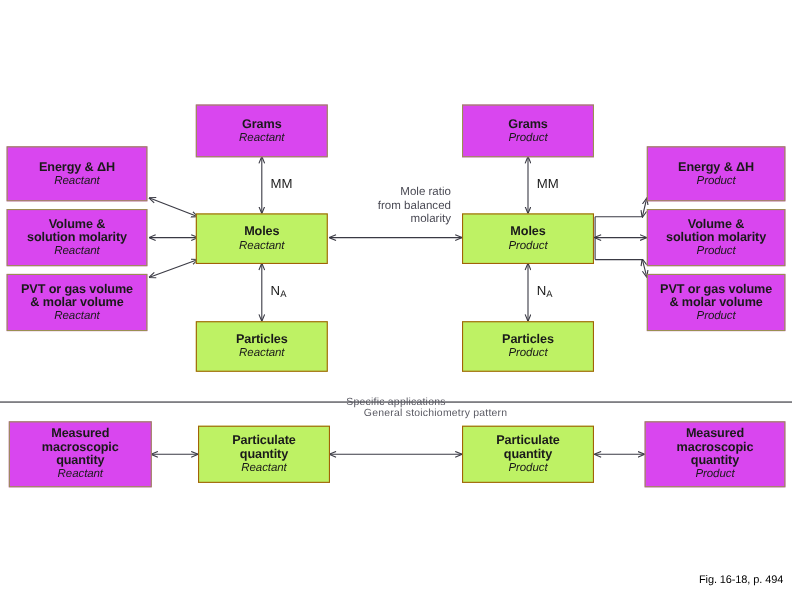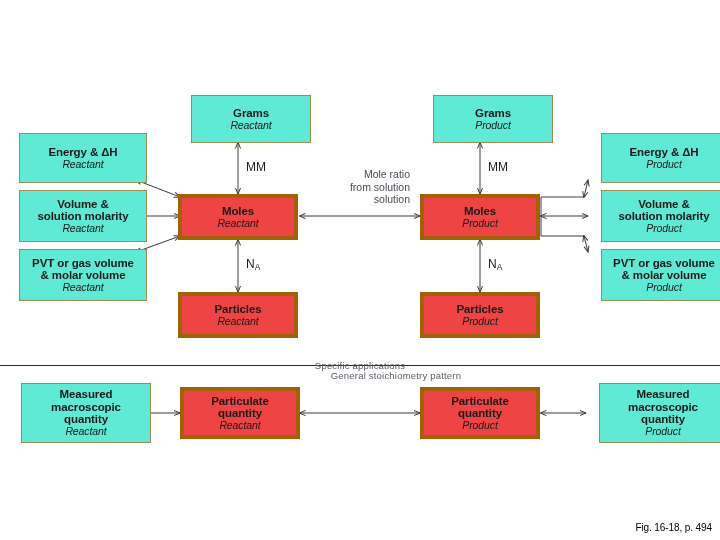--- a/index.html
+++ b/index.html
@@ -47,27 +47,26 @@
   }
   .box .sub {
     font-size: 10.5px;
     font-style: italic;
     font-weight: normal;
     letter-spacing: -0.1px;
     margin-top: 0.5px;
     text-align: center;
   }
   .box.yellow {
-    background: #5eead4;
+    background: #d946ef;
     border: 1px solid #9a8f52;
-    margin-left: 13px;
   }
   .box.blue {
-    background: #ef4444;
-    border: 4px solid #a16207;
+    background: #bef264;
+    border: 1px solid #a16207;
   }
   svg.connector {
     position: absolute;
     left: 0; top: 0;
     width: 720px;
     height: 540px;
     overflow: visible;
     z-index: 2;
     pointer-events: none;
   }
@@ -261,22 +260,22 @@
   <div class="edge-label" style="left:488px; top:160px;">
     <span>MM</span>
   </div>
 
   <div class="edge-label" style="left:488px; top:257px;">
     <span>N</span><sub>A</sub>
   </div>
 
   <div class="center-label" style="left:310px; top:168px; width:100px;">
     <div>Mole ratio</div>
-    <div>from solution</div>
-    <div>solution</div>
+    <div>from balanced</div>
+    <div>molarity</div>
   </div>
 
   <div class="box yellow" style="left:8px; top:383px; width:130px; height:60px;">
     <span class="main three-line" style="white-space:pre-line;">Measured
 macroscopic
 quantity</span>
     <span class="sub">Reactant</span>
   </div>
 
   <div class="box blue" style="left:180px; top:387px; width:120px; height:52px;">

